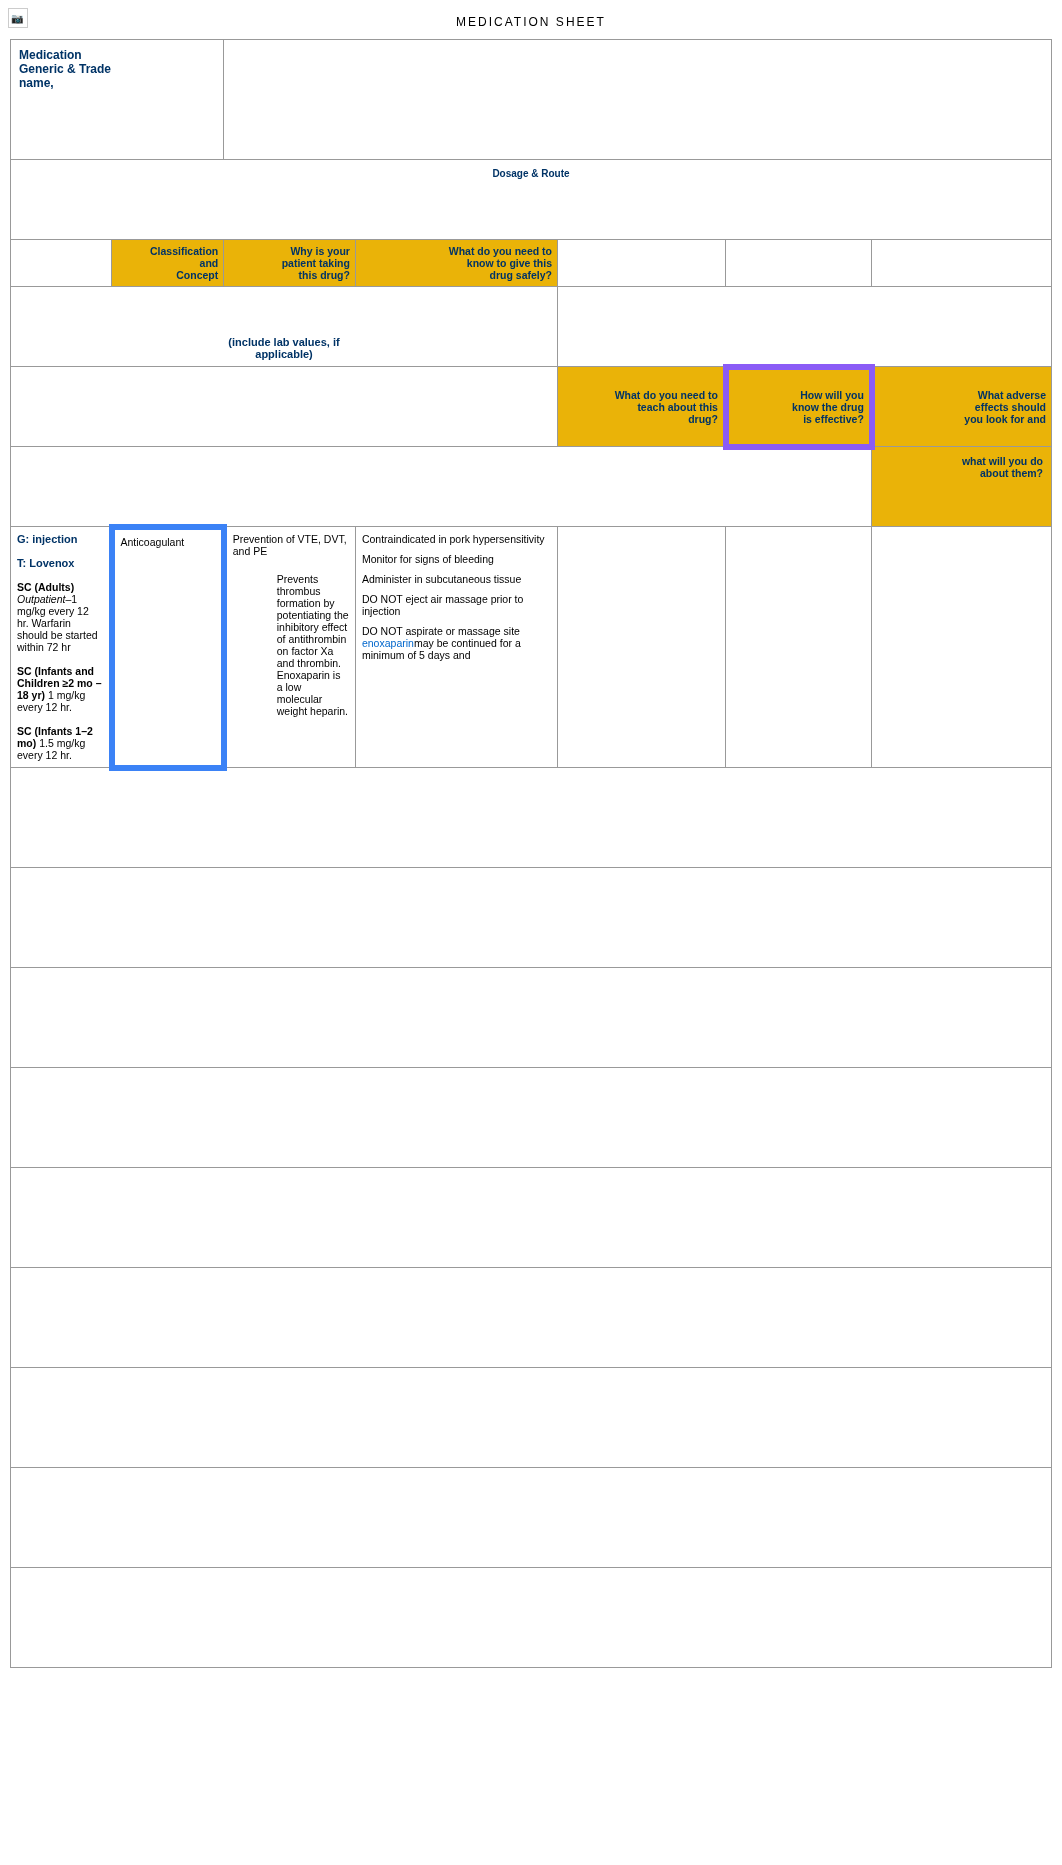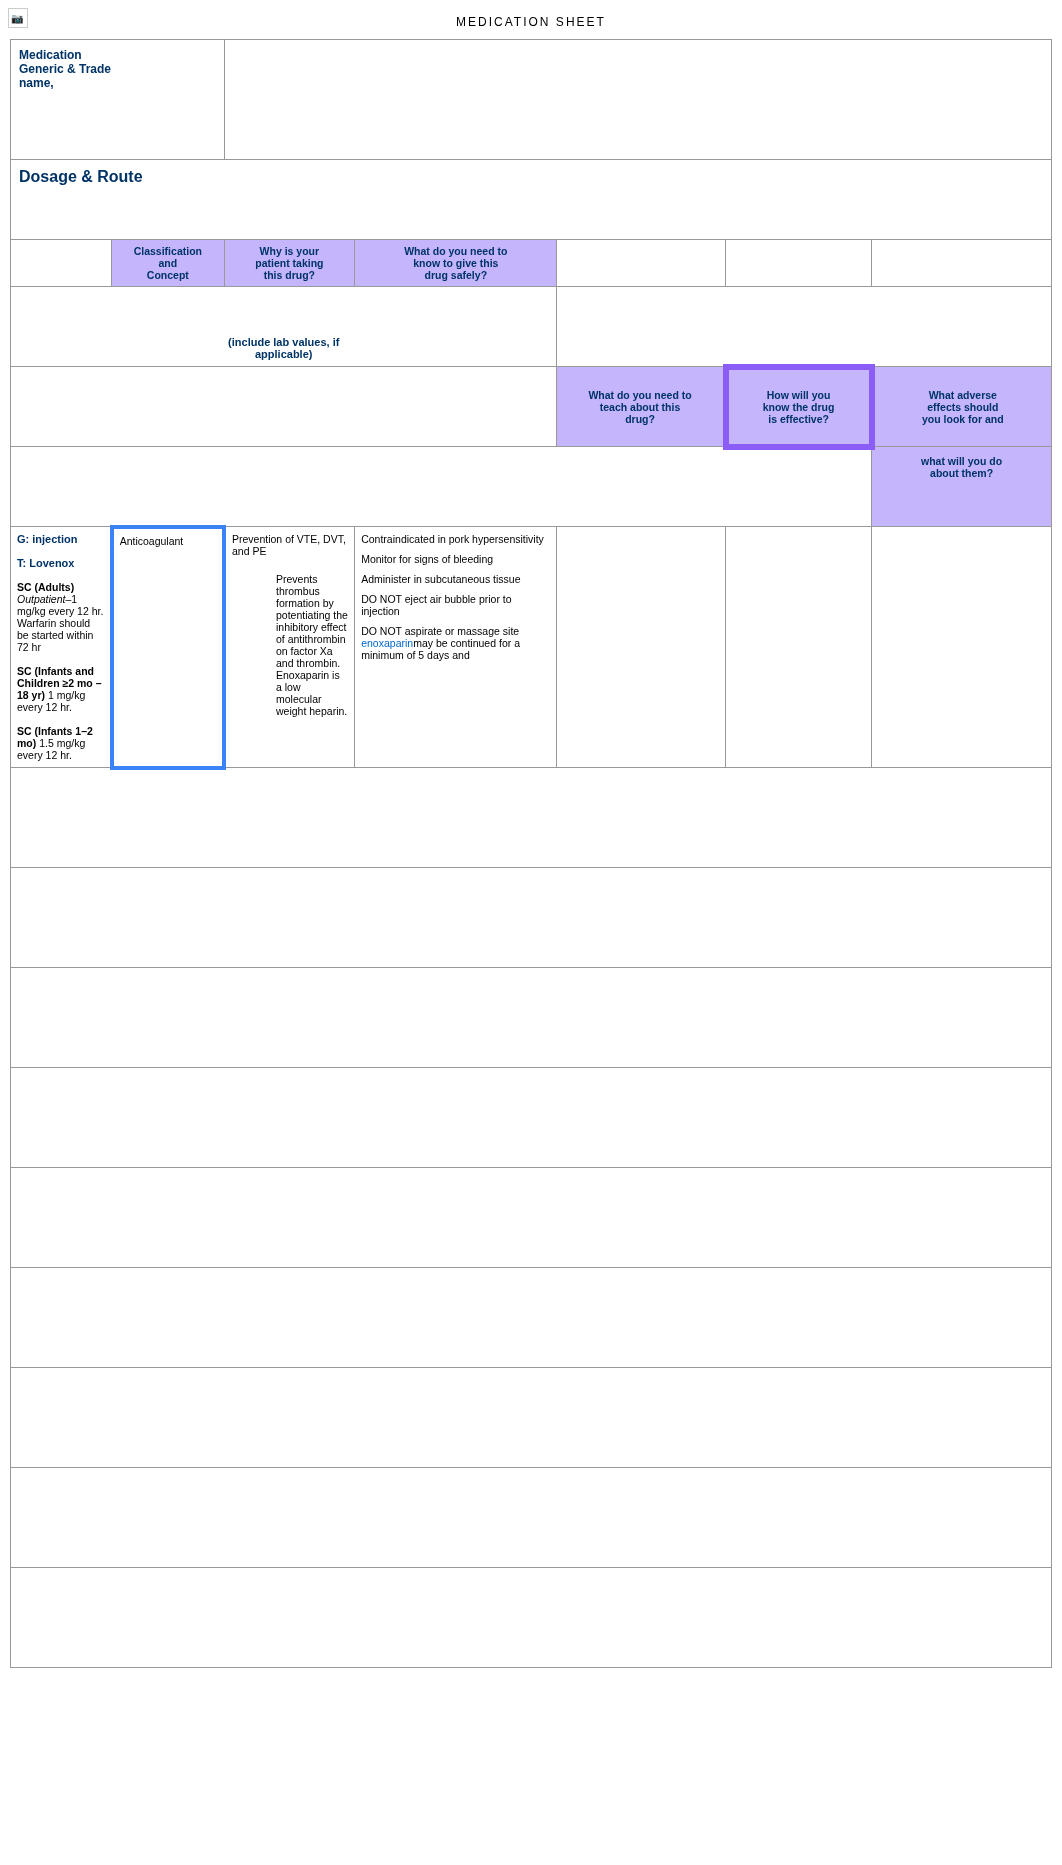--- a/index.html
+++ b/index.html
@@ -14,23 +14,23 @@
     }
     .page {
       width: 1062px;
       min-height: 1865px;
       padding: 10px;
       position: relative;
     }
     .col-header-cell {
       color: #003366;
       font-weight: bold;
-      text-align: center;
+      text-align: right;
       font-size: 11px;
-      background: #c4b5fd;
+      background: #eab308;
       vertical-align: middle;
       padding: 8px 4px;
     }
 
     
     .outer-table {
       width: 100%;
       border-collapse: collapse;
       padding-left: 26px;
     }
@@ -83,21 +83,21 @@
       <td colspan="2" style="border:1px solid #999; min-width:160px; vertical-align:top; padding:8px;">
         <div class="blue-bold" style="font-size:12px; white-space:pre-line;">Medication
 Generic &amp; Trade
 name,</div>
       </td>
       <td colspan="5" style="border:1px solid #999; height:120px; vertical-align:top;"></td>
     </tr>
 
     <tr>
       <td colspan="7" style="border:1px solid #999; padding:8px; height:80px;">
-        <div class="blue-bold" style="font-size:16px;">Dosage &amp; Route</div>
+        <div class="blue-bold" style="font-size:10px;text-align:center;">Dosage &amp; Route</div>
       </td>
     </tr>
 
     <tr class="header-row">
       <td style="width:90px; border:1px solid #999;"></td>
       <td class="col-header-cell" style="width:100px; border:1px solid #999;">
         <span style="white-space:pre-line;">Classification
 and
 Concept</span>
       </td>
@@ -167,35 +167,35 @@
           <span class="bold">SC (Infants and Children ≥2 mo – 18 yr)</span>
           <span>1 mg/kg every 12 hr.</span>
         </div>
         <br>
         <div>
           <span class="bold">SC (Infants 1–2 mo)</span>
           <span>1.5 mg/kg every 12 hr.</span>
         </div>
       </td>
 
-      <td style="border:4px solid #3b82f6; vertical-align:top; padding:6px;">
+      <td style="border:6px solid #3b82f6; vertical-align:top; padding:6px;">
         <div>Anticoagulant</div>
       </td>
 
       <td style="border:1px solid #999; vertical-align:top; padding:6px;">
         <div>Prevention of VTE, DVT, and PE</div>
         <br>
         <div style="margin-top:4px;margin-left:44px;">Prevents thrombus formation by potentiating the inhibitory effect of antithrombin on factor Xa and thrombin. Enoxaparin is a low molecular weight heparin.</div>
       </td>
 
       <td style="border:1px solid #999; vertical-align:top; padding:6px;">
         <div style="margin-bottom:8px;">Contraindicated in pork hypersensitivity</div>
         <div style="margin-bottom:8px;">Monitor for signs of bleeding</div>
         <div style="margin-bottom:8px;">Administer in subcutaneous tissue</div>
-        <div style="margin-bottom:8px;">DO NOT eject air bubble prior to injection</div>
+        <div style="margin-bottom:8px;">DO NOT eject air massage prior to injection</div>
         <div>
           <span>DO NOT aspirate or massage site </span><span class="link-blue">enoxaparin</span><span>may be continued for a minimum of 5 days and</span>
         </div>
       </td>
 
       <td style="border:1px solid #999; vertical-align:top; padding:6px; height:200px;"></td>
 
       <td style="border:1px solid #999; vertical-align:top; padding:6px;"></td>
 
       <td style="border:1px solid #999; vertical-align:top; padding:6px;"></td>

